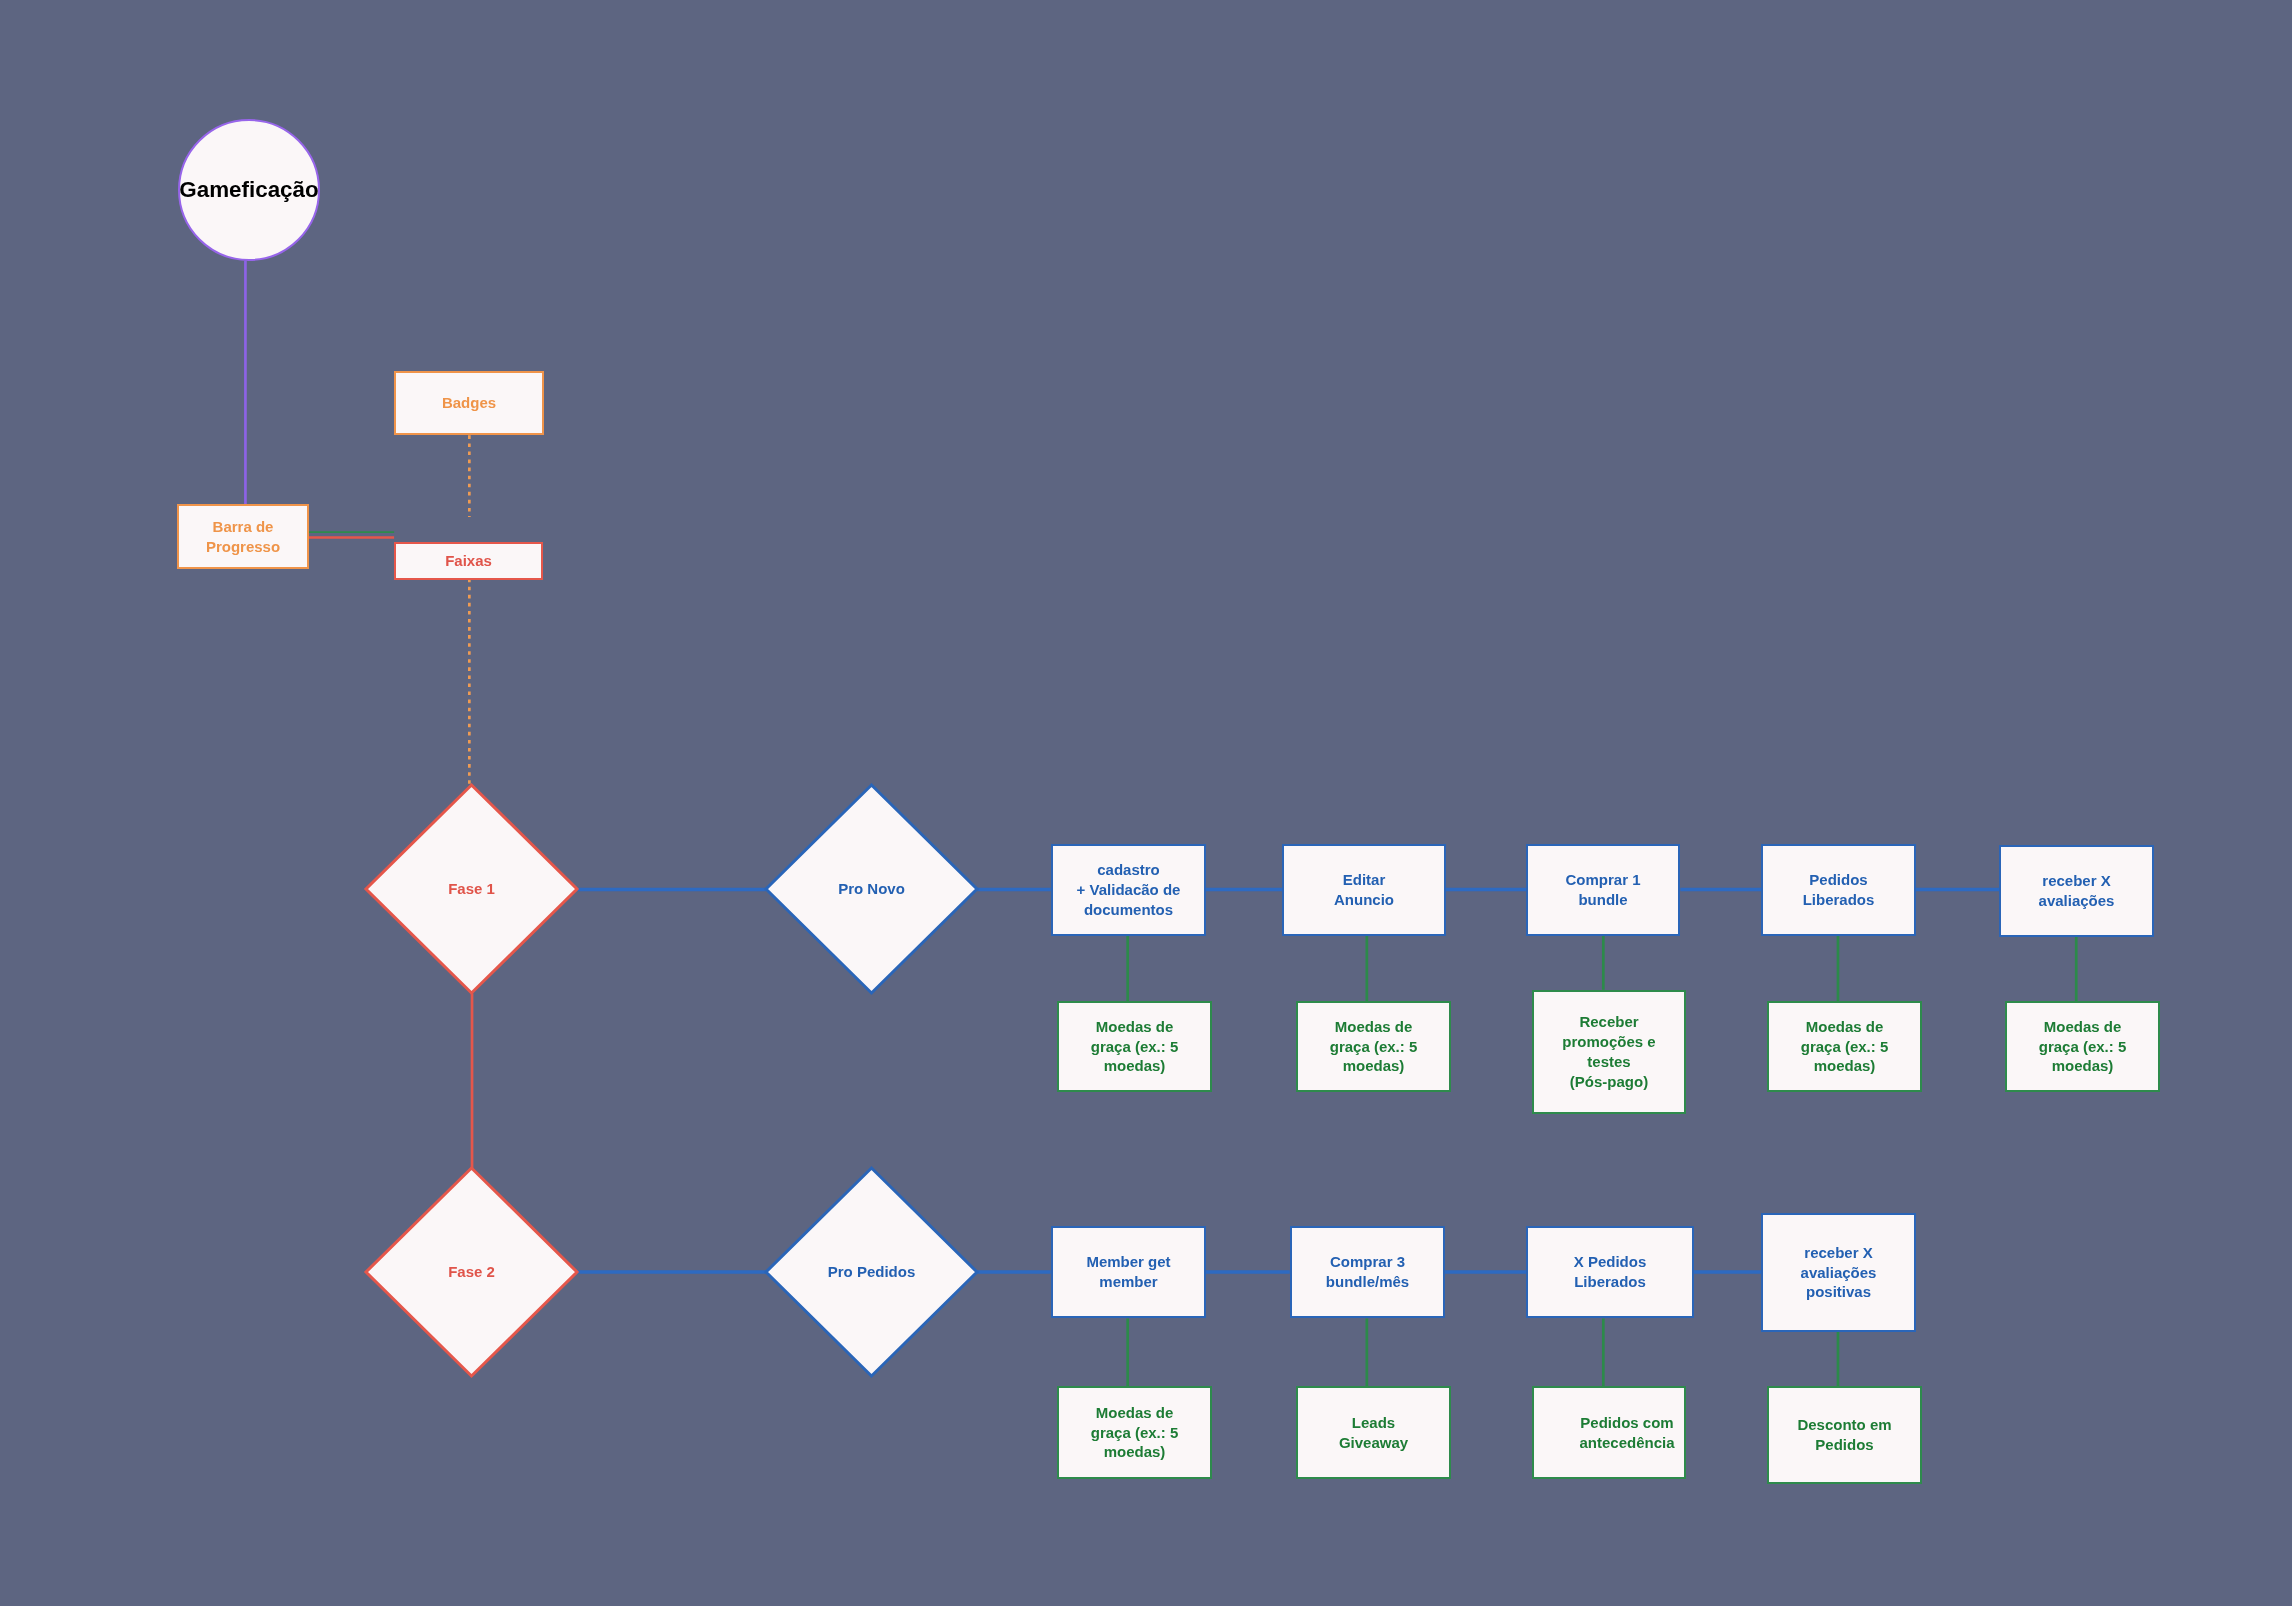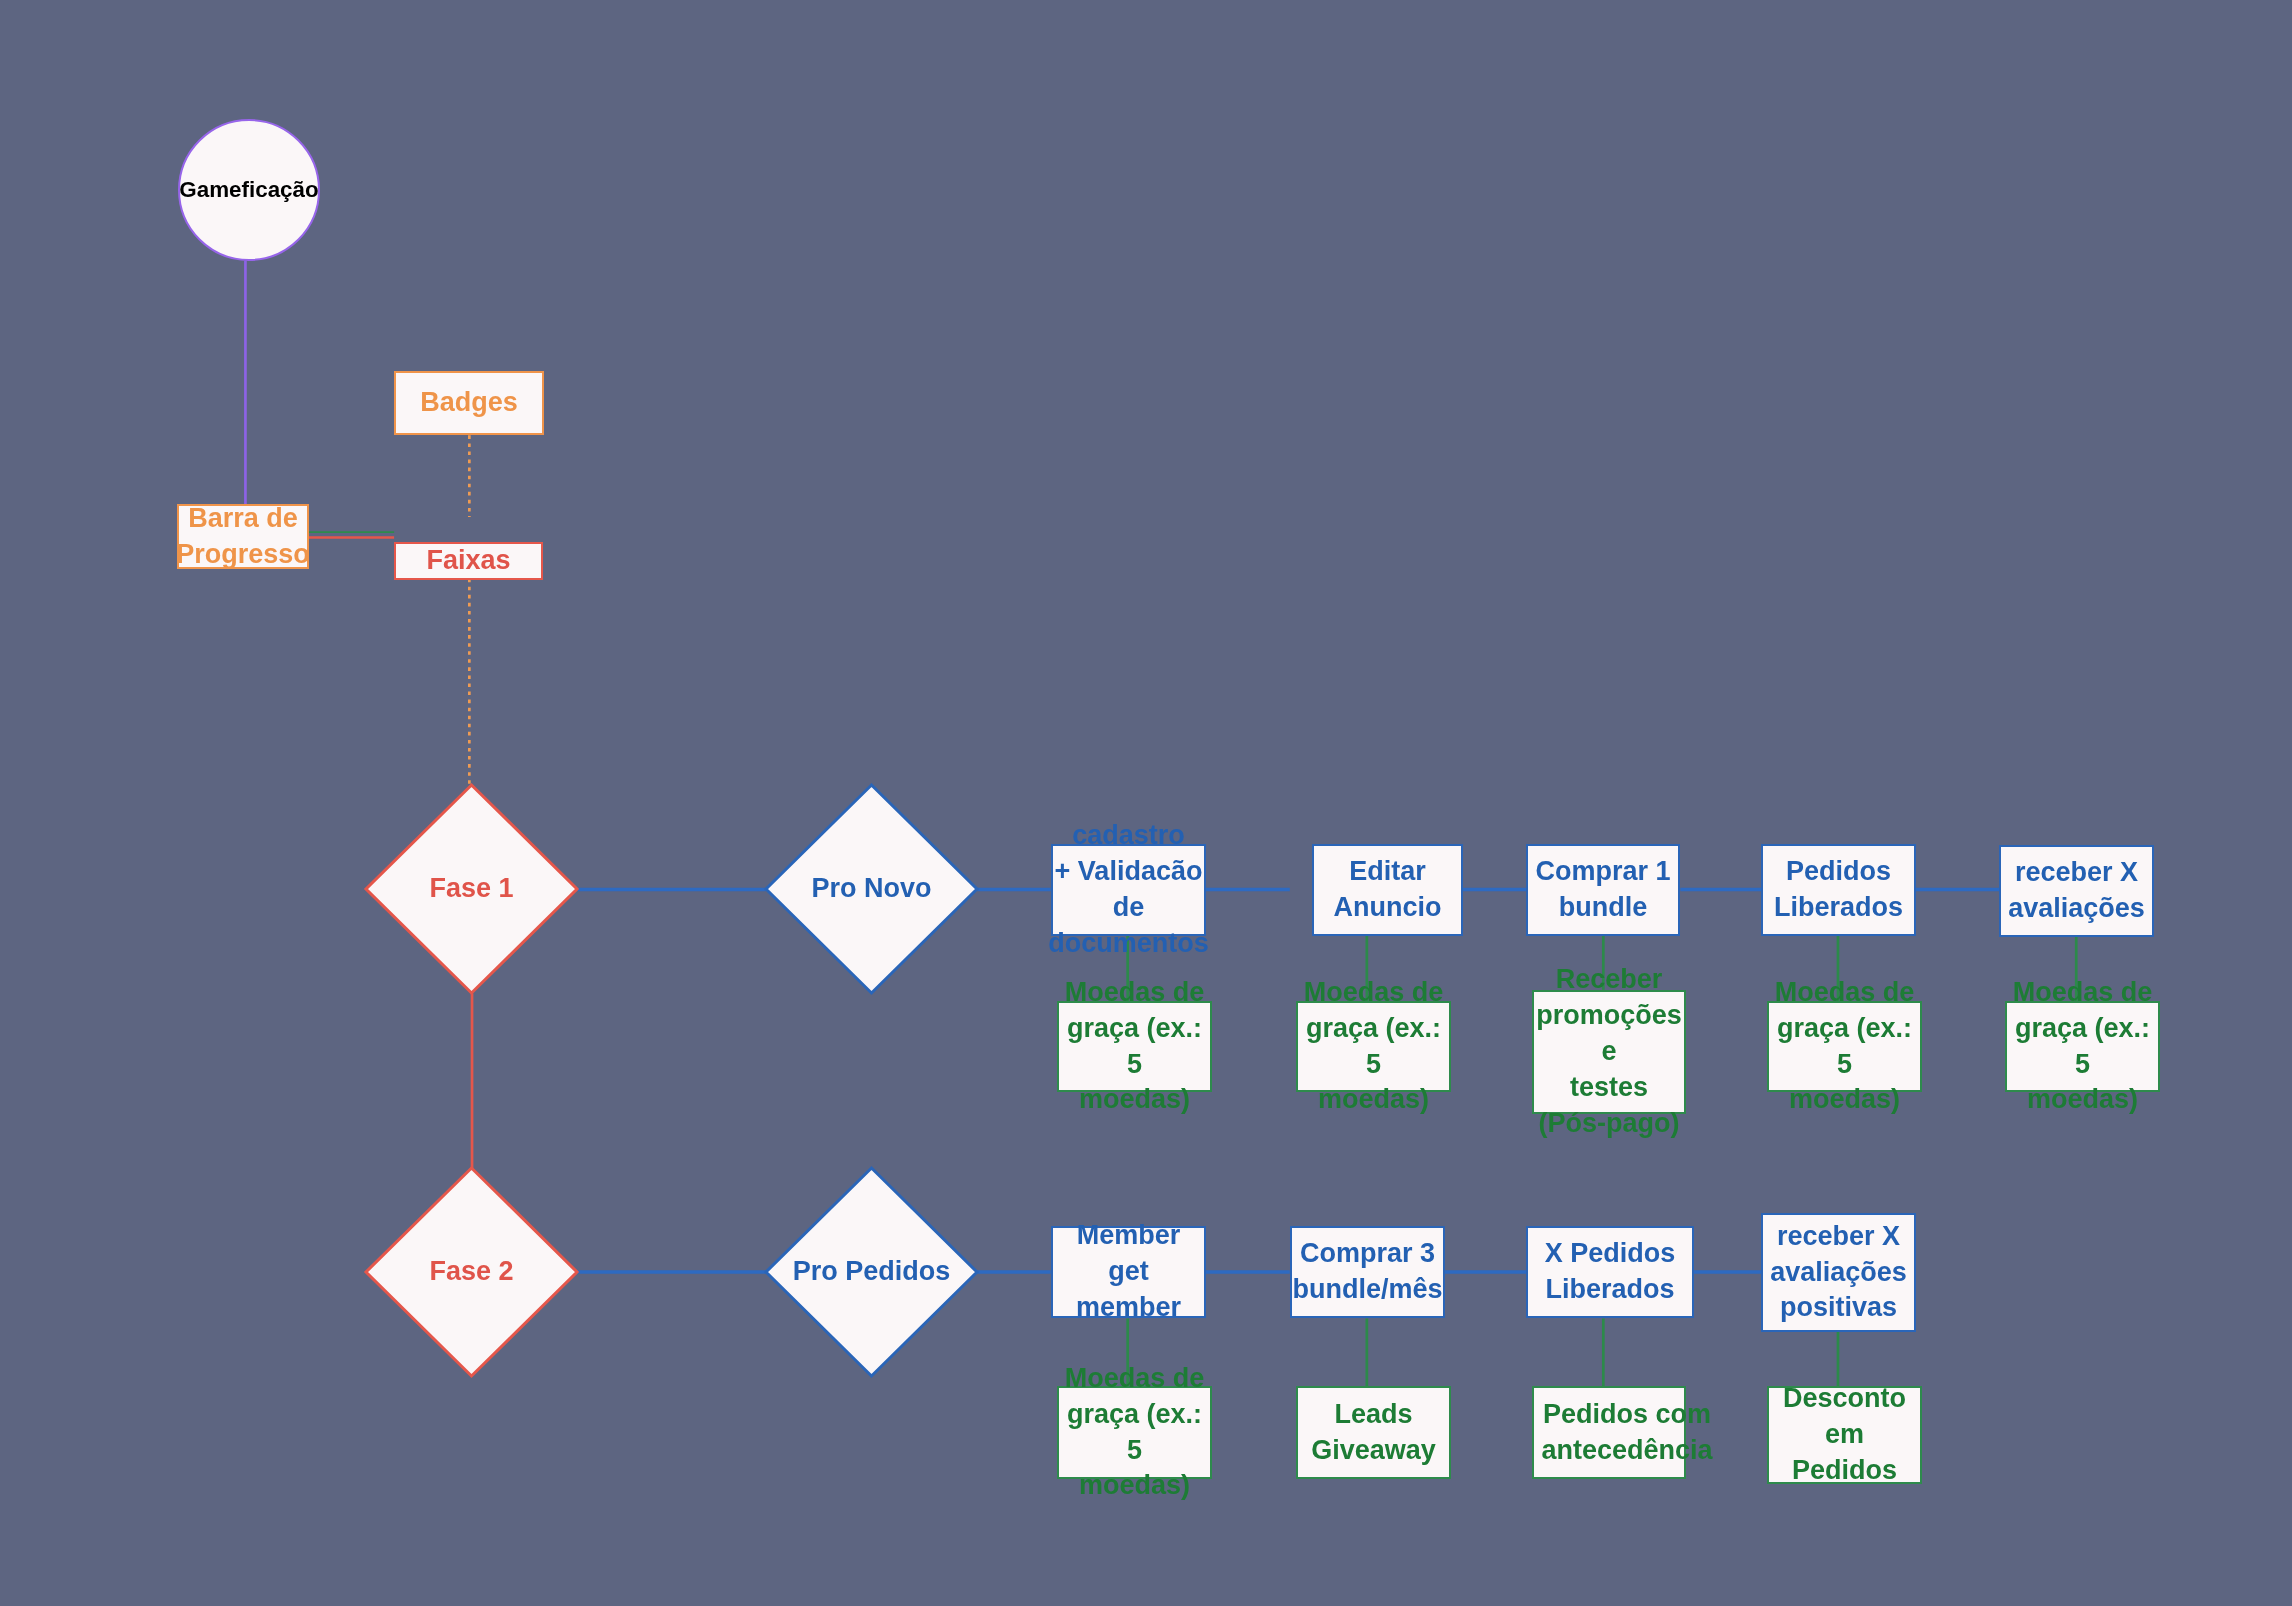--- a/index.html
+++ b/index.html
@@ -10,21 +10,21 @@
     overflow:hidden;
   }
   .canvas{position:relative;width:2293px;height:1607px;}
   .wires{position:absolute;left:0;top:0;width:2293px;height:1607px;}
 
   .node{
     position:absolute;
     display:flex;align-items:center;justify-content:center;
     text-align:center;
     font-weight:700;
-    font-size:27px;
+    font-size:15px;
     line-height:1.33;
     white-space:pre-line;
     box-sizing:border-box;
   }
   .rect{background:#fbf7f8;border:2.7px solid;}
   .rect.blue{border-color:#2a65b8;color:#2360b2;}
   .rect.green{border-color:#2e8b4c;color:#1d7c35;margin-left:6px;}
   .rect.orange{border-color:#f0944a;color:#ef9449;}
   .rect.coral{border-color:#e5574b;color:#e0544a;margin-top:25px;}
 
@@ -131,21 +131,21 @@
         <polygon points="50,0 100,50 50,100 0,50"></polygon>
       </svg>
     <span class="lbl">Pro Pedidos</span>
   </div>
 
   <div class="node rect blue" style="left:1051px;top:844px;width:155px;height:92px;">
     <span class="lbl">cadastro
 + Validacão de
 documentos</span>
   </div>
-  <div class="node rect blue" style="left:1312px;top:844px;width:151px;height:92px;">
+  <div class="node rect blue" style="left:1282px;top:844px;width:164px;height:92px;">
     <span class="lbl">Editar
 Anuncio</span>
   </div>
   <div class="node rect blue" style="left:1526px;top:844px;width:154px;height:92px;">
     <span class="lbl">Comprar 1
 bundle</span>
   </div>
   <div class="node rect blue" style="left:1761px;top:844px;width:155px;height:92px;">
     <span class="lbl">Pedidos
 Liberados</span>

